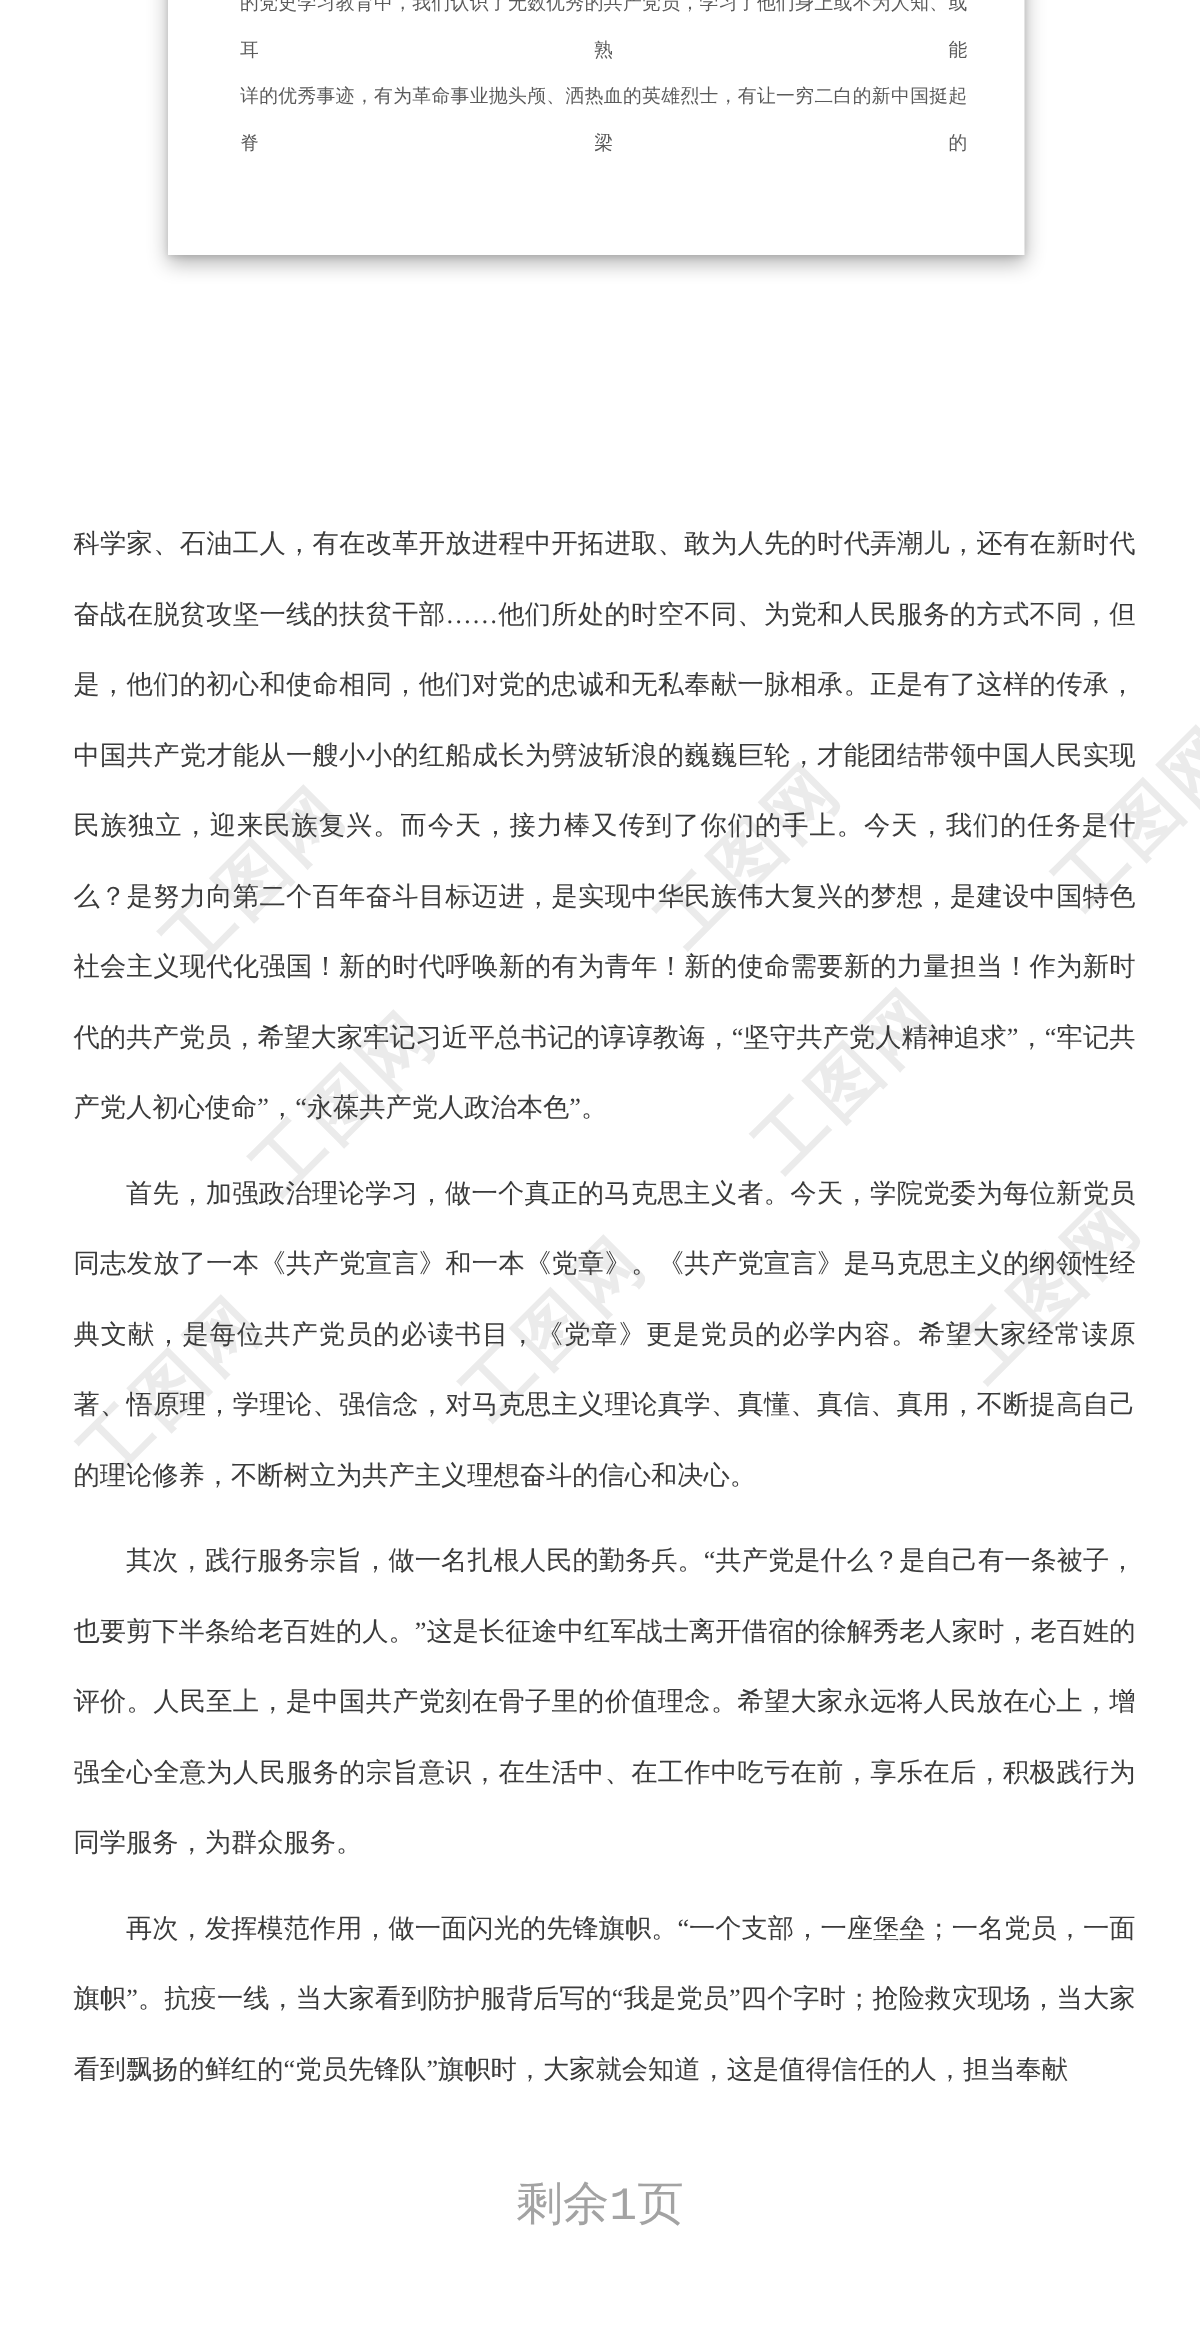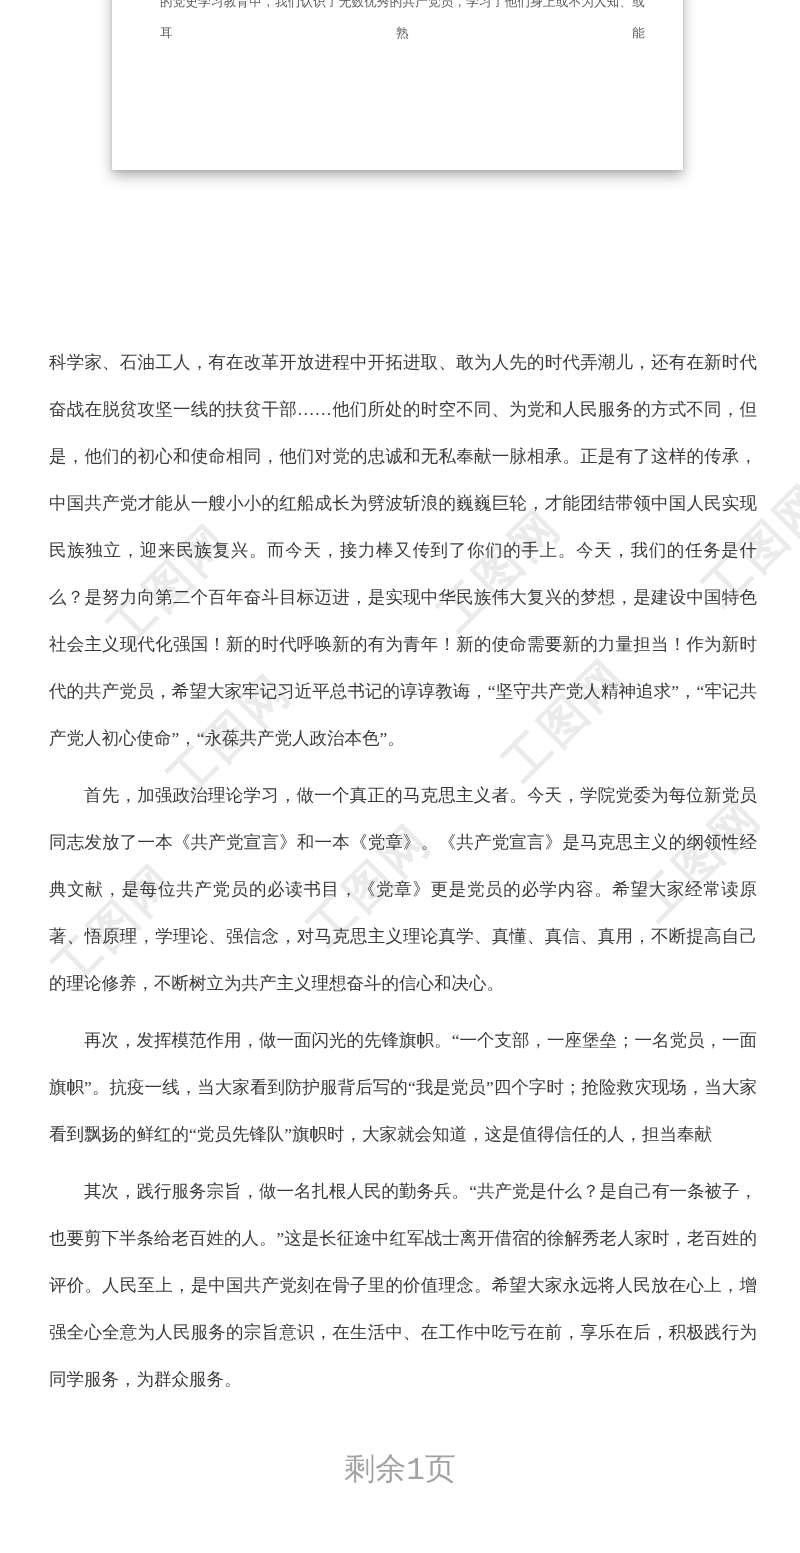--- a/index.html
+++ b/index.html
@@ -111,27 +111,28 @@
       <span class="watermark" style="left: 230px; top: 395px; color: rgb(235, 235, 235);">工图网</span>
       <span class="watermark" style="left: 565px; top: 380px; color: rgb(235, 235, 235);">工图网</span>
       <span class="watermark" style="left: 115px; top: 585px; color: rgb(235, 235, 235);">工图网</span>
       <span class="watermark" style="left: 370px; top: 545px; color: rgb(235, 235, 235);">工图网</span>
       <span class="watermark" style="left: 700px; top: 520px; color: rgb(235, 235, 235);">工图网</span>
     </div>
 
   <div class="page-card">
     <div class="page-card-text">
       <div>的党史学习教育中，我们认识了无数优秀的共产党员，学习了他们身上或不为人知、或耳熟能</div>
+      <div>详的优秀事迹，有为革命事业抛头颅、洒热血的英雄烈士，有让一穷二白的新中国挺起脊梁的</div>
     </div>
   </div>
 
   <div class="doc-body">
       <p class=""><span class="">科学家、石油工人，有在改革开放进程中开拓进取、敢为人先的时代弄潮儿，还有在新时代奋战在脱贫攻坚一线的扶贫干部……他们所处的时空不同、为党和人民服务的方式不同，但是，他们的初心和使命相同，他们对党的忠诚和无私奉献一脉相承。正是有了这样的传承，中国共产党才能从一艘小小的红船成长为劈波斩浪的巍巍巨轮，才能团结带领中国人民实现民族独立，迎来民族复兴。而今天，接力棒又传到了你们的手上。今天，我们的任务是什么？是努力向第二个百年奋斗目标迈进，是实现中华民族伟大复兴的梦想，是建设中国特色社会主义现代化强国！新的时代呼唤新的有为青年！新的使命需要新的力量担当！作为新时代的共产党员，希望大家牢记习近平总书记的谆谆教诲，“坚守共产党人精神追求”，“牢记共产党人初心使命”，“永葆共产党人政治本色”。</span></p>
       <p class="indent"><span class="seg-bold">首先，加强政治理论学习，做一个真正的马克思主义者。</span><span class="">今天，学院党委为每位新党员同志发放了一本《共产党宣言》和一本《党章》。《共产党宣言》是马克思主义的纲领性经典文献，是每位共产党员的必读书目，《党章》更是党员的必学内容。希望大家经常读原著、悟原理，学理论、强信念，对马克思主义理论真学、真懂、真信、真用，不断提高自己的理论修养，不断树立为共产主义理想奋斗的信心和决心。</span></p>
+      <p class="indent"><span class="seg-bold">其次，践行服务宗旨，做一名扎根人民的勤务兵。</span><span class="">“共产党是什么？是自己有一条被子，也要剪下半条给老百姓的人。”这是长征途中红军战士离开借宿的徐解秀老人家时，老百姓的评价。人民至上，是中国共产党刻在骨子里的价值理念。希望大家永远将人民放在心上，增强全心全意为人民服务的宗旨意识，在生活中、在工作中吃亏在前，享乐在后，积极践行为同学服务，为群众服务。</span></p>
       <p class="indent"><span class="seg-bold">再次，发挥模范作用，做一面闪光的先锋旗帜。</span><span class="">“一个支部，一座堡垒；一名党员，一面旗帜”。抗疫一线，当大家看到防护服背后写的“我是党员”四个字时；抢险救灾现场，当大家看到飘扬的鲜红的“党员先锋队”旗帜时，大家就会知道，这是值得信任的人，担当奉献</span></p>
-      <p class="indent"><span class="seg-bold">其次，践行服务宗旨，做一名扎根人民的勤务兵。</span><span class="">“共产党是什么？是自己有一条被子，也要剪下半条给老百姓的人。”这是长征途中红军战士离开借宿的徐解秀老人家时，老百姓的评价。人民至上，是中国共产党刻在骨子里的价值理念。希望大家永远将人民放在心上，增强全心全意为人民服务的宗旨意识，在生活中、在工作中吃亏在前，享乐在后，积极践行为同学服务，为群众服务。</span></p>
     </div>
 
   <div class="footer-notice" style="color: rgb(163, 163, 163);">
     <span>剩余1页</span>
   </div>
 
 </div>
 
 </body></html>

